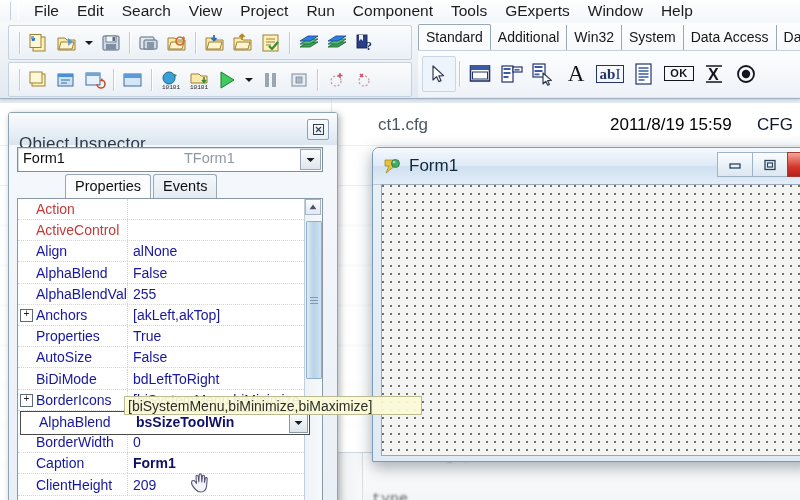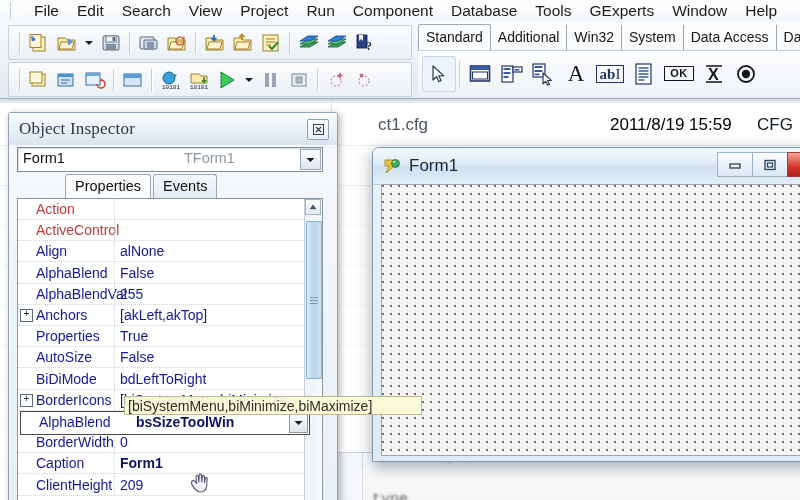--- a/index.html
+++ b/index.html
@@ -110,21 +110,21 @@
     background:linear-gradient(#f6f9fc,#e9eff6);
     border:1px solid #8fa3b7;border-radius:3px 3px 0 0;
     box-shadow:2px 2px 7px rgba(0,0,0,.30);
     overflow:hidden;
   }
   .oi-title{
     position:absolute;left:0;top:0;width:328px;height:32px;
     background:linear-gradient(#fbfdfe,#e7eef6 60%,#dbe5ef);
   }
   .oi-title .t{
-    position:absolute;left:10px;top:6px;font-size:17px;color:#2b3a49;letter-spacing:.2px;font-family:Liberation Serif, serif;
+    position:absolute;left:10px;top:21px;font-size:17px;color:#2b3a49;letter-spacing:.2px;
   }
   .oi-close{
     position:absolute;right:8px;top:6px;width:20px;height:19px;
     border:1px solid #8da0b4;background:linear-gradient(#fdfefe,#e6edf4);
     border-radius:2px;display:flex;align-items:center;justify-content:center;
     font-size:11px;color:#33414f;
   }
   .oi-combo{
     position:absolute;left:8px;top:34px;width:304px;height:23px;
     background:#fff;border:1px solid #7f8c9a;
@@ -156,21 +156,21 @@
     border-bottom:1px dotted #cfd6dd;
     font-size:14px;line-height:20px;
   }
   .prow .pname{
     position:absolute;left:2px;top:0;width:106px;height:20px;
     padding-left:16px;box-sizing:border-box;white-space:nowrap;overflow:hidden;
     color:#17179e;
   }
   .prow .pname.evt{color:#c33a3a;}
   .prow .pval{
-    position:absolute;left:96px;top:0;width:172px;height:20px;
+    position:absolute;left:109px;top:0;width:172px;height:20px;
     white-space:nowrap;overflow:hidden;color:#17179e;
     border-left:1px dotted #cfd6dd;padding-left:5px;box-sizing:border-box;
   }
   .prow .pval.bold{font-weight:bold;color:#10106b;}
   .expander{
     position:absolute;left:2px;top:4px;width:11px;height:11px;
     border:1px solid #5b6a79;background:#fff;color:#1c1c1c;
     font-size:10px;line-height:9px;text-align:center;font-family:"Liberation Mono",monospace;
   }
   .prow.selected{
@@ -361,21 +361,20 @@
     <div class="menubar">
       <div class="grip"></div>
       <div id="menu-items" style="display:flex;align-items:center;">
           <div class="menu-item">File</div>
           <div class="menu-item">Edit</div>
           <div class="menu-item">Search</div>
           <div class="menu-item">View</div>
           <div class="menu-item">Project</div>
           <div class="menu-item">Run</div>
           <div class="menu-item">Component</div>
-          <div class="menu-item">Database</div>
           <div class="menu-item">Tools</div>
           <div class="menu-item">GExperts</div>
           <div class="menu-item">Window</div>
           <div class="menu-item">Help</div>
         </div>
     </div>
 
     <div class="tb tb-row1">
       <div class="tbpanel">
         <div class="tb-inner">

